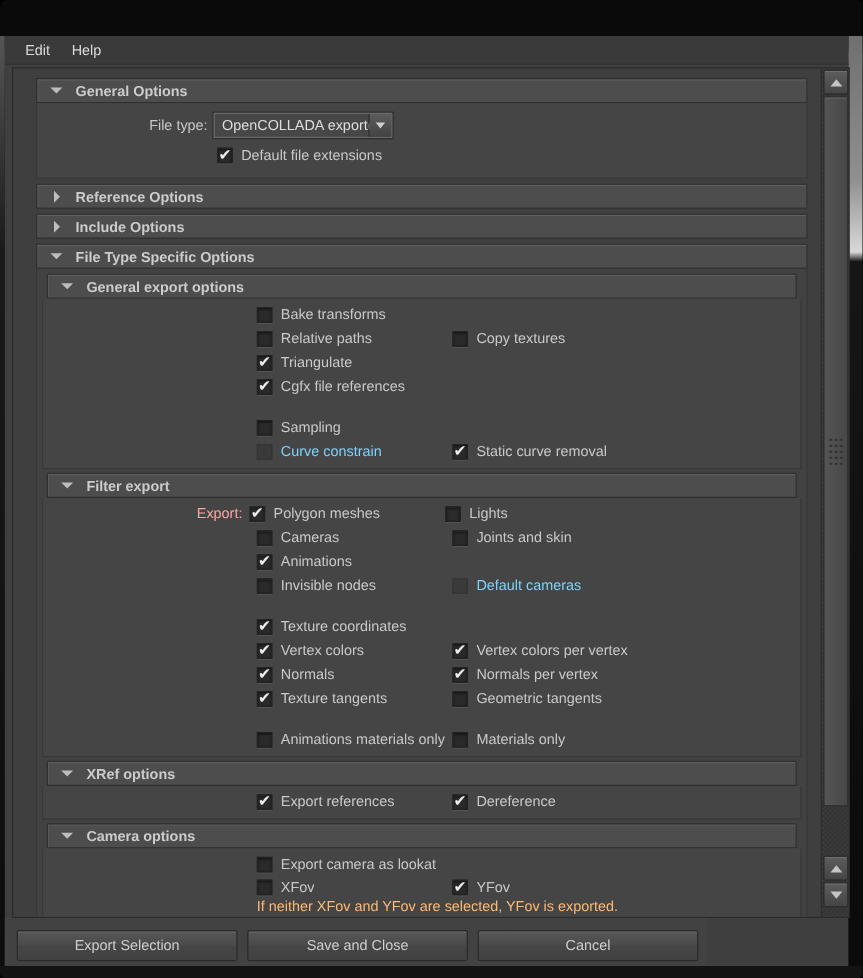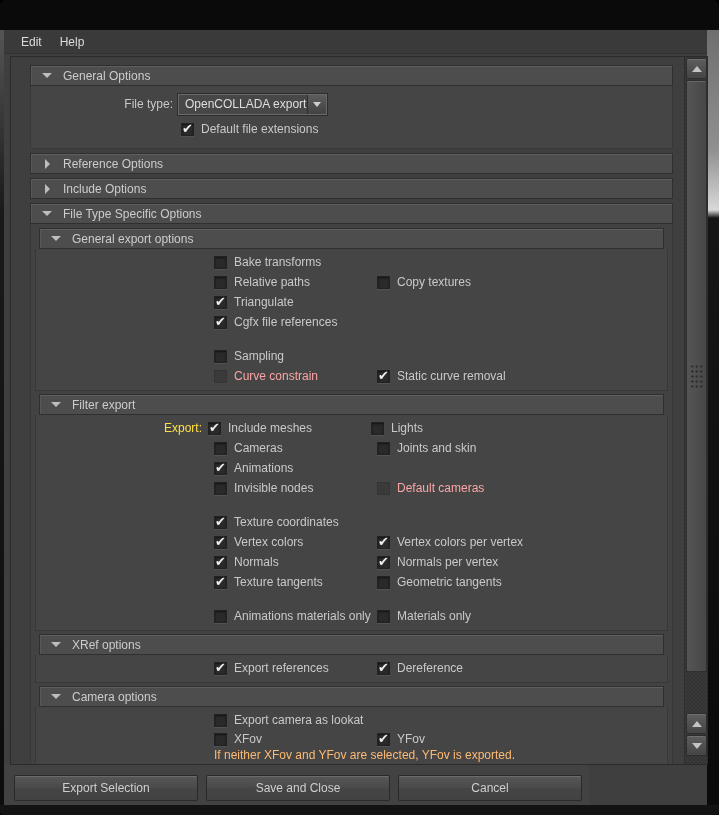--- a/index.html
+++ b/index.html
@@ -46,21 +46,21 @@
   .menu-item { padding:3px 9px; color:#dcdcdc;text-align:center; }
 
   .content-frame { position:absolute; left:6px; top:26px; width:698px; height:709px;
     border:1px solid #2b2b2b; background:#3f3f3f; display:flex; }
   .scroll-view { width:673px; height:707px; overflow:hidden; padding-top:8px; }
 
   
   .sec-h, .nsec-h { display:flex; align-items:center; height:21px; background:#4d4d4d;
     border:1px solid #2f2f2f; box-shadow:inset 0 1px 0 #5f5f5f, inset 1px 0 0 #585858; cursor:default; }
   .sec-h { margin:0 11px 0 19px; }
-  .h-label { font-weight:normal; color:#cccccc; }
+  .h-label { font-weight:bold; color:#cccccc; }
   .arrow-cell { width:32px; display:flex; justify-content:center; }
   .sec-h[data-expanded="true"] .arrow, .nsec-h[data-expanded="true"] .arrow {
     width:0; height:0; border-left:5px solid transparent; border-right:5px solid transparent; border-top:5px solid #bdbdbd; }
   .sec-h[data-expanded="false"] .arrow, .nsec-h[data-expanded="false"] .arrow {
     width:0; height:0; border-top:5px solid transparent; border-bottom:5px solid transparent; border-left:5px solid #bdbdbd; }
   .sec-gap { height:4px; }
   .sec-b { margin:0 11px 0 19px; background:#454545; border:1px solid #383838; border-top:none; }
 
   .go-body { padding:7px 0 9px 0; }
   .row-filetype { display:flex; align-items:center; height:22px; }
@@ -73,31 +73,31 @@
   .dd-arr { width:0; height:0; border-left:4px solid transparent; border-right:4px solid transparent; border-top:5px solid #cfcfcf; }
 
   .ftso-body { padding:4px; background:#424242; }
   .nsec { margin-bottom:3px; }
   .nsec-h { margin:0 4px; }
   .nsec-b { background:#454545; border:1px solid #383838; border-top:none; padding:3px 0 4px 0; }
 
   .opt-row { display:flex; align-items:center; height:20px; padding-left:178px; }
   .opt-row.gopts { padding-left:150px; }
   .opt-row.prefixed { padding-left:0; }
-  .prefix { width:172px; text-align:right; padding-right:6px; color:#fde047; }
+  .prefix { width:172px; text-align:right; padding-right:6px; color:#fca5a5; }
   .gap14 { height:14px; }
   .opt { display:flex; align-items:flex-end; gap:7px; }
   .opt.colL { width:163px; }
   .cbox { width:13px; height:13px; background:#2a2a2a; border:1px solid #222; position:relative;
     box-shadow:inset 0 1px 2px rgba(0,0,0,.55), 0 1px 0 rgba(255,255,255,.07); }
   .opt[data-state="checked"] .cbox::after { content:"\2714"; position:absolute; left:0px; top:-3px;
     font-size:13px; color:#ededed; }
   .opt[data-state="disabled"] .cbox { background:#3a3a3a; border-color:#343434; box-shadow:none; }
   .olabel { color:#c9c9c9; white-space:nowrap; }
-  .opt[data-state="disabled"] .olabel { color:#fca5a5; }
+  .opt[data-state="disabled"] .olabel { color:#7dd3fc; }
   .note { padding-left:178px; height:18px; color:#fdba74; }
 
   
   .scrollbar { position:relative; width:23px; height:707px; border-left:1px solid #2e2e2e;
     background-color:#3b3b3b;
     background-image:linear-gradient(45deg,#323232 25%,transparent 25%,transparent 75%,#323232 75%),
       linear-gradient(45deg,#323232 25%,transparent 25%,transparent 75%,#323232 75%);
     background-size:4px 4px; background-position:0 0,2px 2px; }
   .sb-btn { position:absolute; left:1px; width:21px; height:21px; border:1px solid #2d2d2d; border-radius:2px;
     background:linear-gradient(180deg,#5d5d5d,#454545); display:flex; align-items:center; justify-content:center;
@@ -271,21 +271,21 @@
                 <div class="arrow-cell">
                     <div class="arrow"></div>
                   </div>
                 <div class="h-label">Filter export</div>
               </div>
               <div class="nsec-b">
                 <div class="opt-row prefixed">
                   <div class="prefix">Export:</div>
                   <div class="opt colL" data-state="checked">
                     <span class="cbox"></span>
-                      <span class="olabel">Include meshes</span>
+                      <span class="olabel">Polygon meshes</span>
                   </div>
                   <div class="opt" data-state="unchecked">
                     <span class="cbox"></span>
                       <span class="olabel">Lights</span>
                   </div>
                 </div>
                 <div class="opt-row">
                   <div class="opt colL" data-state="unchecked">
                     <span class="cbox"></span>
                       <span class="olabel">Cameras</span>

